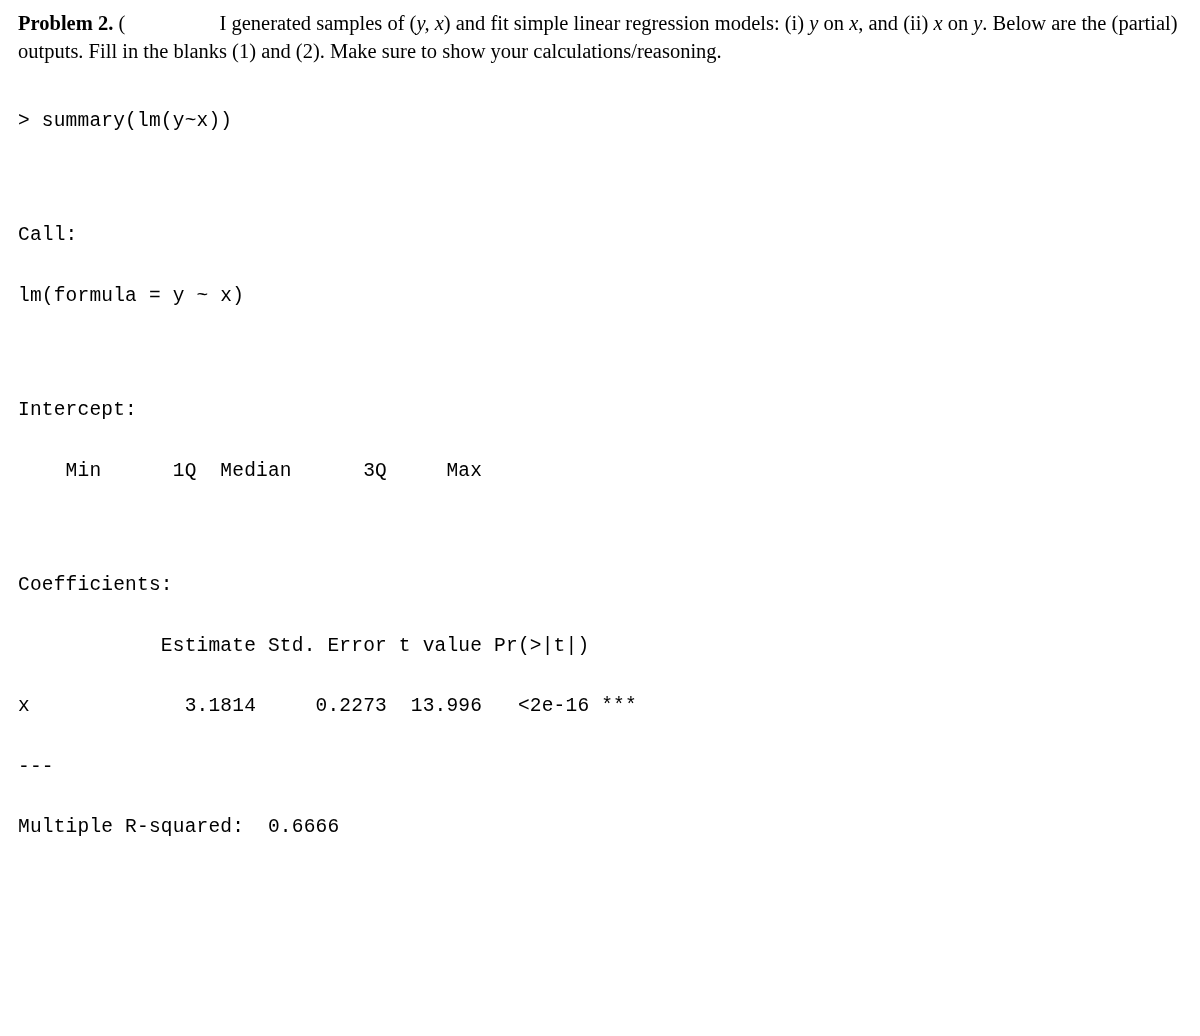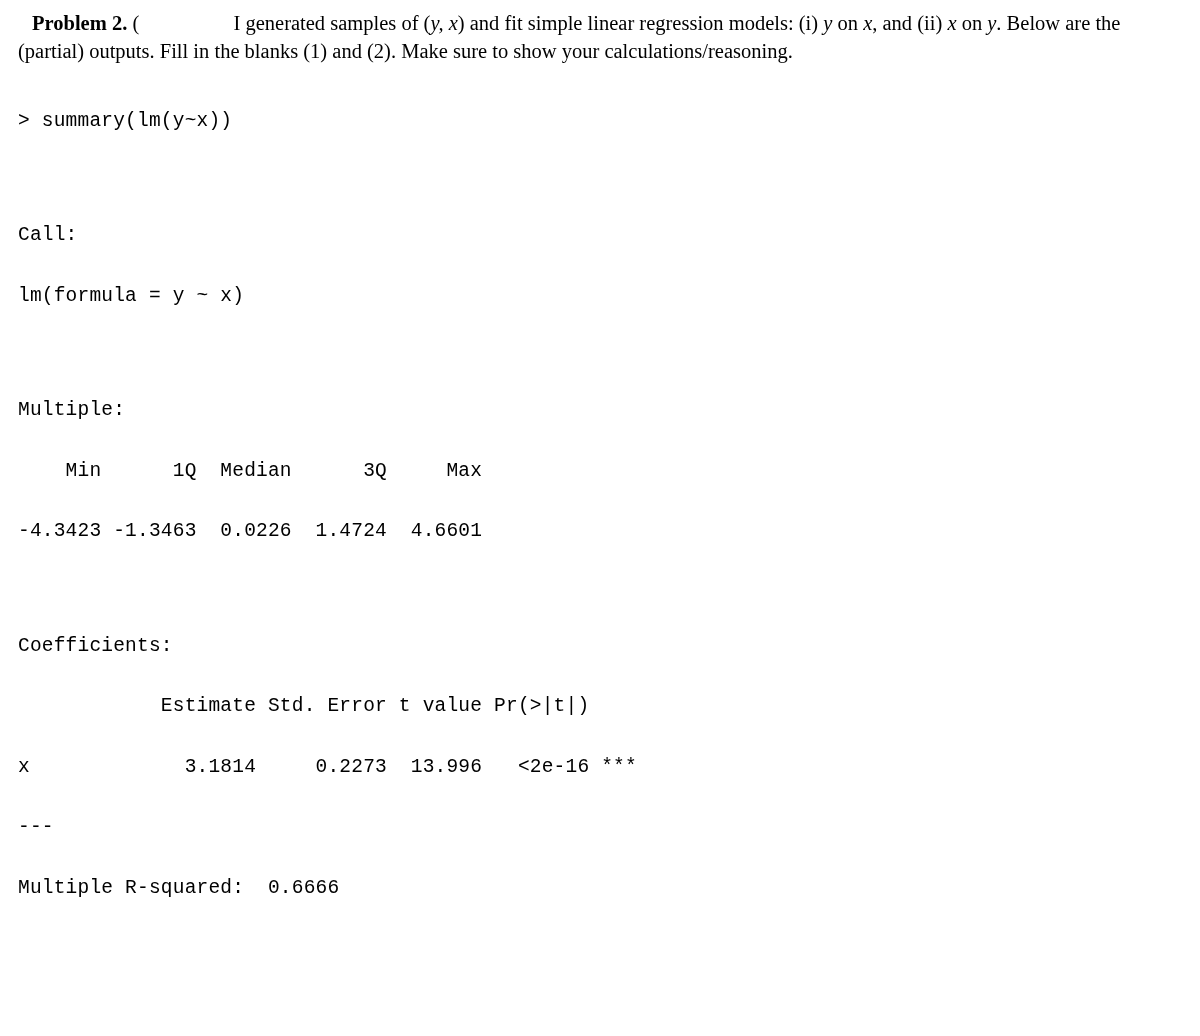--- a/index.html
+++ b/index.html
@@ -11,21 +11,21 @@
   body {
     padding: 10px 18px 40px 18px;
     box-sizing: border-box;
     color: #000;
   }
   .prose {
     font-family: "Times New Roman", Times, serif;
     font-size: 20.5px;
     line-height: 1.35;
   }
-  .prose b { font-weight: bold; margin-left: 14px; }
+  .prose b { font-weight: bold; }
   .ital { font-style: italic; }
   .mono {
     font-family: "Courier New", Courier, monospace;
     font-size: 19.5px;
     line-height: 1.55;
     white-space: pre;
     letter-spacing: 0.2px;
   }
   .block { margin-top: 10px; }
   .gap { height: 24px; }
@@ -39,22 +39,21 @@
   <span class="indent" style="width:84px;"></span>
   <span>I generated samples of (</span><span class="ital">y, x</span><span>) and fit simple linear regression models:  (i) </span><span class="ital">y</span><span> on </span><span class="ital">x</span><span>, and (ii) </span><span class="ital">x</span><span> on </span><span class="ital">y</span><span>.  Below are the (partial) outputs.  Fill in the blanks (1) and (2).  Make sure to show your calculations/reasoning.</span>
 </div>
 
 <div class="mono block">
 <div>&gt; summary(lm(y~x))</div>
 <div class="gap"></div>
 <div>Call:</div>
 <div>lm(formula = y ~ x)</div>
 <div class="gap"></div>
-<div>Multiple:</div>
+<div>Intercept:</div>
 <div>    Min      1Q  Median      3Q     Max </div>
-<div>-4.3423 -1.3463  0.0226  1.4724  4.6601 </div>
 <div class="gap"></div>
 <div>Coefficients:</div>
 <div>            Estimate Std. Error t value Pr(&gt;|t|)    </div>
 <div>x             3.1814     0.2273  13.996   &lt;2e-16 ***</div>
 <div>---</div>
 <div>Multiple R-squared:  0.6666</div>
 </div>
 
 </body></html>

